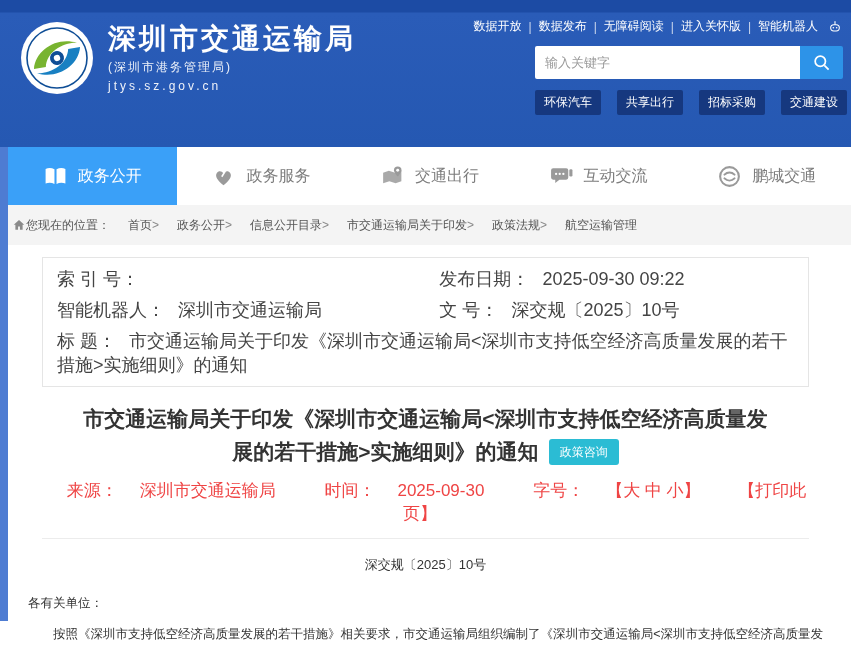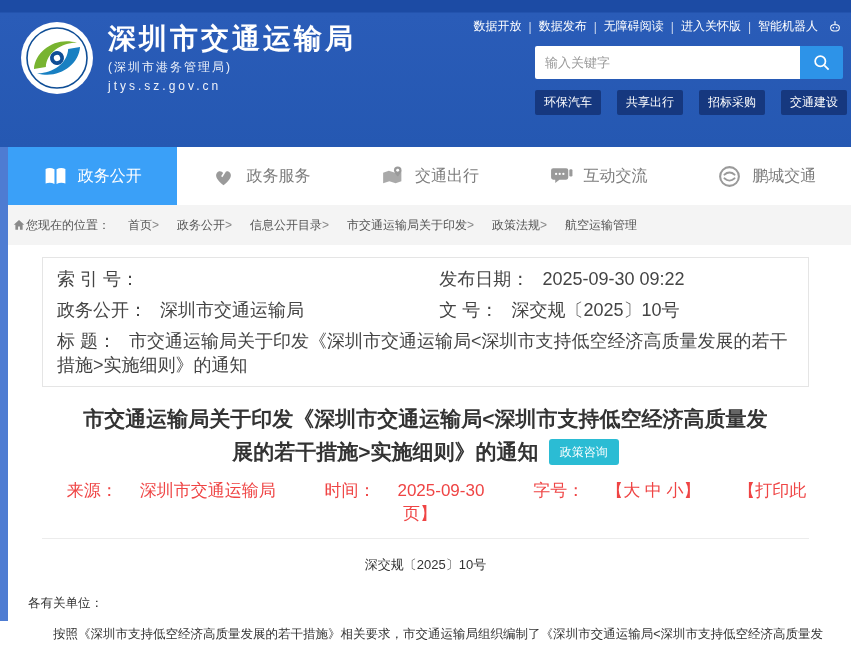--- a/index.html
+++ b/index.html
@@ -202,21 +202,21 @@
     <div class="meta-box">
       <div class="meta-cell">
         <span class="lbl">索 引 号：</span>
         <span></span>
       </div>
       <div class="meta-cell">
         <span class="lbl">发布日期：</span>
         <span>2025-09-30 09:22</span>
       </div>
       <div class="meta-cell">
-        <span class="lbl">政务公开：</span>
+        <span class="lbl">智能机器人：</span>
         <span>深圳市交通运输局</span>
       </div>
       <div class="meta-cell">
         <span class="lbl">文 号：</span>
         <span>深交规〔2025〕10号</span>
       </div>
       <div class="meta-cell meta-title">
         <span class="lbl">标 题：</span>
         <span>市交通运输局关于印发《深圳市交通运输局&lt;深圳市支持低空经济高质量发展的若干措施&gt;实施细则》的通知</span>
       </div>

